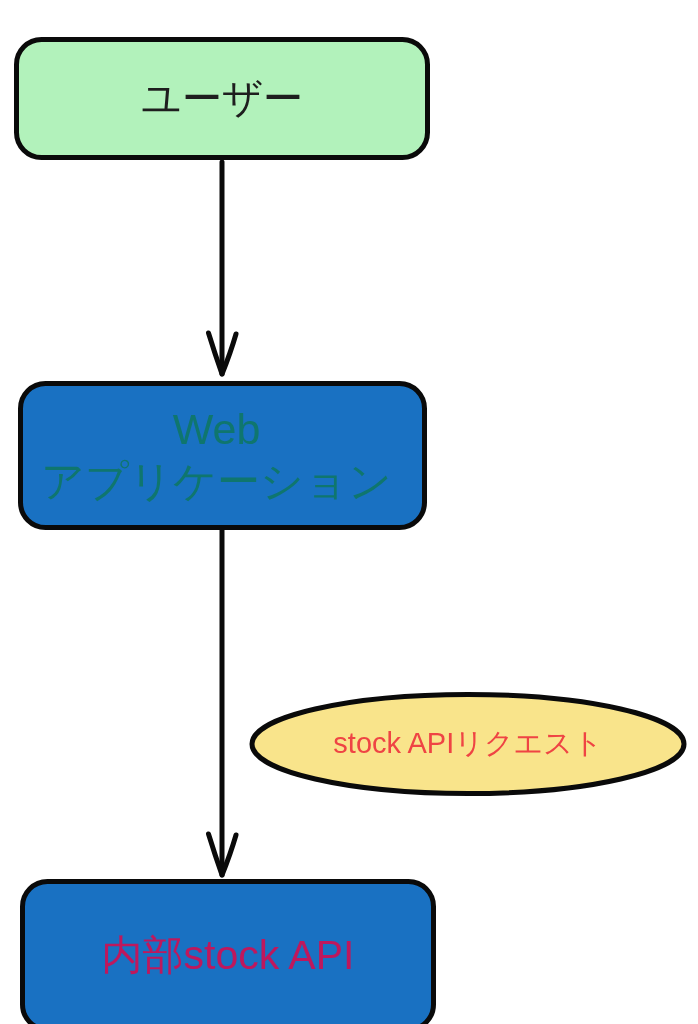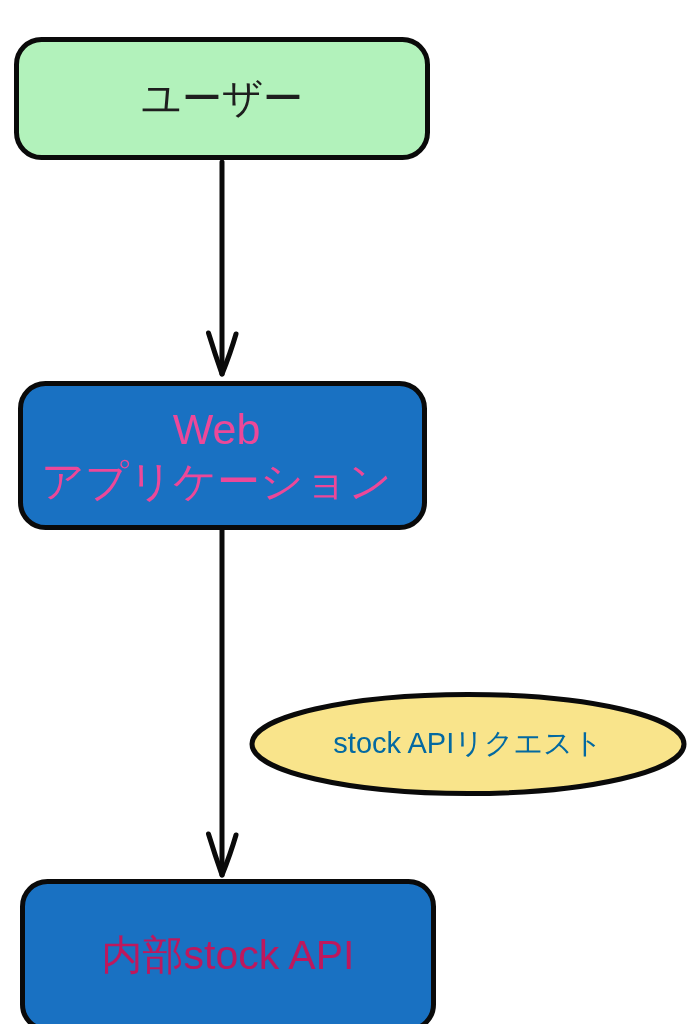--- a/index.html
+++ b/index.html
@@ -26,25 +26,25 @@
     white-space: pre-line;
     font-weight: 400;
     pointer-events: none;
   }
   .label-user {
     left: 14px; top: 12px; width: 416px; height: 124px;
     font-size: 40px; color: #1e1e1e;
   }
   .label-webapp {
     left: 18px; top: 356px; width: 397px; height: 150px;
-    font-size: 43px; line-height: 1.22; color: #ec4899;
+    font-size: 43px; line-height: 1.22; color: #0f766e;
   }
   .label-edge {
     left: 249px; top: 668px; width: 438px; height: 104px;
-    font-size: 29px; color: #0369a1;
+    font-size: 29px; color: #ef4444;
   }
   .label-api {
     left: 20px; top: 854px; width: 416px; height: 154px;
     font-size: 41px; color: #be185d;
   }
 </style>
 </head>
 <body>
 
 <div class="canvas">

